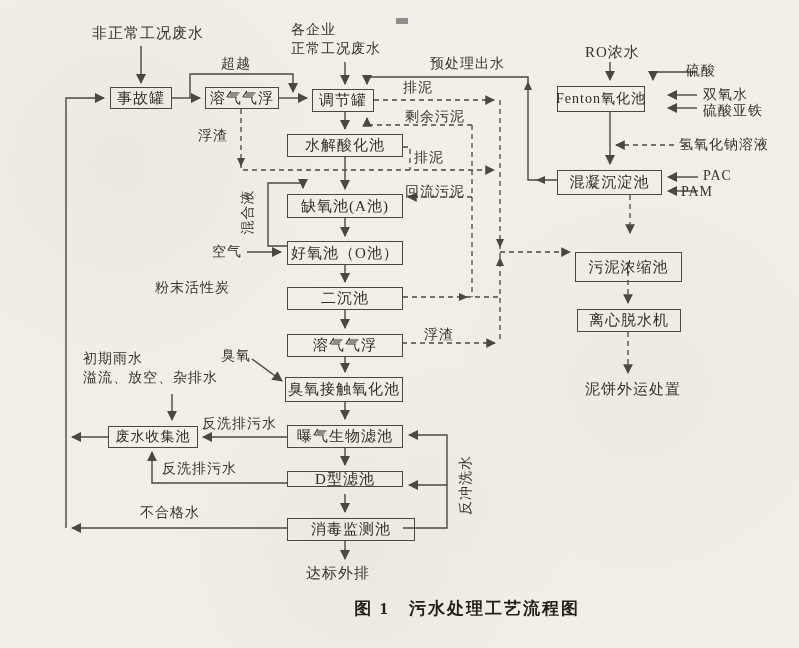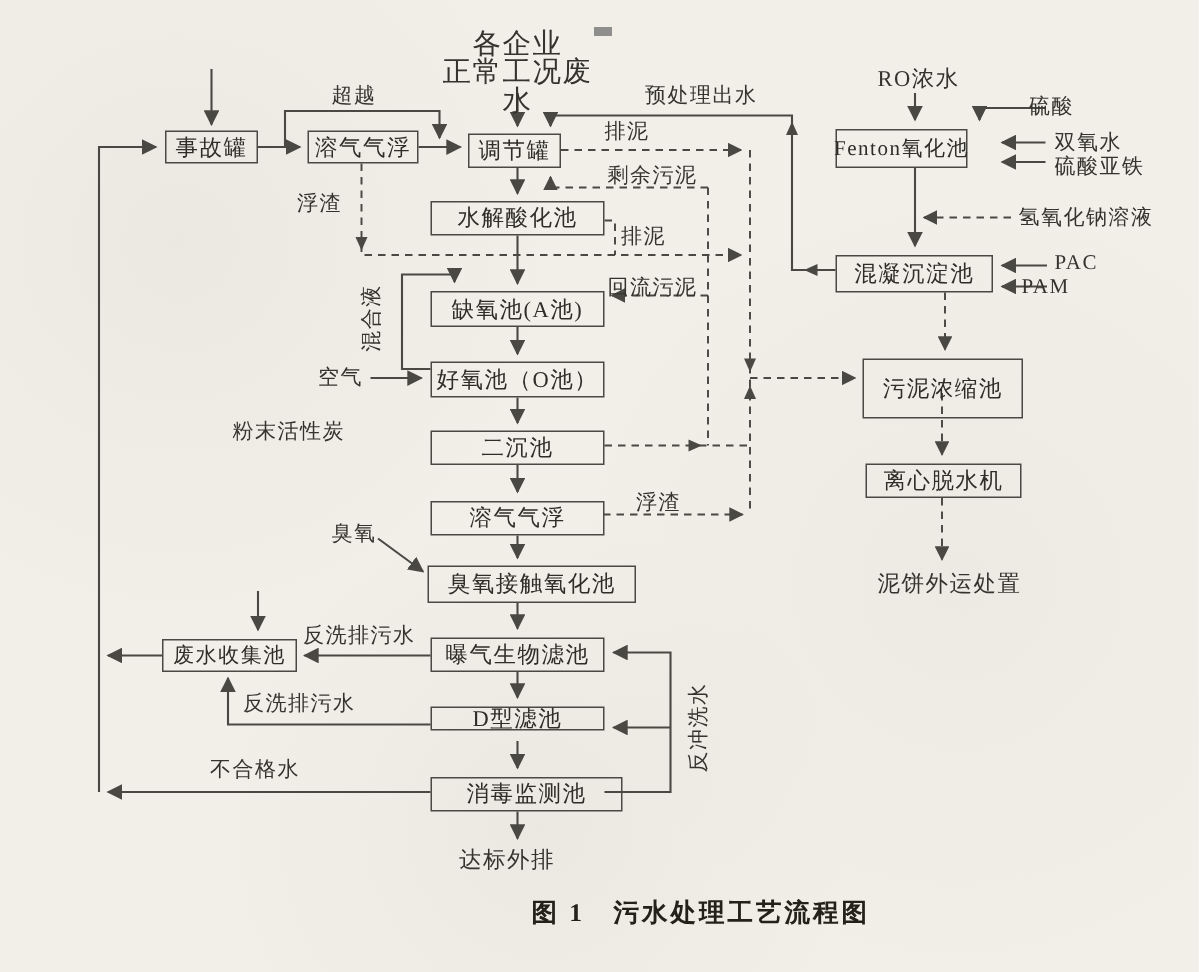--- a/index.html
+++ b/index.html
@@ -15,21 +15,21 @@
   }
   .wires{position:absolute;left:0;top:0;}
   .n{
     position:absolute;border:1.5px solid #4a4842;box-sizing:border-box;
     display:flex;align-items:center;justify-content:center;
     font-size:15px;letter-spacing:1px;white-space:nowrap;color:#2f2d28;
     background:transparent;
   }
   .t{position:absolute;white-space:nowrap;font-size:14px;letter-spacing:1px;color:#35332e;}
   .big{font-size:15px;}
-  .blk{position:absolute;text-align:center;font-size:19px;letter-spacing:1px;line-height:19px;}
+  .blk{position:absolute;font-size:14px;letter-spacing:1px;line-height:19px;}
   .rot{transform:rotate(-90deg);transform-origin:center;text-align:center;}
   .caption{
     position:absolute;left:240px;top:597px;width:340px;text-align:right;
     font-weight:bold;font-size:17px;letter-spacing:2px;color:#232118;
   }
   .artifact{position:absolute;left:396px;top:18px;width:12px;height:6px;background:#8e8e8c;}
 </style>
 </head>
 <body>
 
@@ -104,46 +104,51 @@
   </svg>
 
   <div class="n" style="left:110px;top:87px;width:62px;height:22px">事故罐</div>
   <div class="n" style="left:205px;top:87px;width:74px;height:22px">溶气气浮</div>
   <div class="n" style="left:312px;top:89px;width:62px;height:23px">调节罐</div>
   <div class="n" style="left:287px;top:134px;width:116px;height:23px">水解酸化池</div>
   <div class="n" style="left:287px;top:194px;width:116px;height:24px">缺氧池(A池)</div>
   <div class="n" style="left:287px;top:241px;width:116px;height:24px">好氧池（O池）</div>
   <div class="n" style="left:287px;top:287px;width:116px;height:23px">二沉池</div>
   <div class="n" style="left:287px;top:334px;width:116px;height:23px">溶气气浮</div>
-  <div class="n" style="left:285px;top:377px;width:139px;height:25px">臭氧接触氧化池</div>
+  <div class="n" style="left:285px;top:377px;width:118px;height:25px">臭氧接触氧化池</div>
   <div class="n" style="left:287px;top:425px;width:116px;height:23px">曝气生物滤池</div>
   <div class="n" style="left:287px;top:471px;width:116px;height:16px">D型滤池</div>
   <div class="n" style="left:287px;top:518px;width:128px;height:23px">消毒监测池</div>
   <div class="n" style="left:108px;top:426px;width:90px;height:22px;font-size:14px">废水收集池</div>
   <div class="n" style="left:557px;top:86px;width:88px;height:26px;font-size:14px">Fenton氧化池</div>
   <div class="n" style="left:557px;top:170px;width:105px;height:25px">混凝沉淀池</div>
-  <div class="n" style="left:575px;top:239px;width:107px;height:40px">污泥浓缩池</div>
+  <div class="n" style="left:575px;top:252px;width:107px;height:30px">污泥浓缩池</div>
   <div class="n" style="left:577px;top:309px;width:104px;height:23px">离心脱水机</div>
 
+  <span class="t big" style="left:92px;top:24px">非正常工况废水</span>
   <div class="blk" style="left:291px;top:20px;width:108px">
     <div>各企业</div>
     <div>正常工况废水</div>
   </div>
   <span class="t" style="left:221px;top:55px">超越</span>
   <span class="t" style="left:430px;top:55px">预处理出水</span>
   <span class="t" style="left:403px;top:79px">排泥</span>
   <span class="t" style="left:405px;top:108px">剩余污泥</span>
   <span class="t" style="left:414px;top:149px">排泥</span>
   <span class="t" style="left:405px;top:183px">回流污泥</span>
   <span class="t" style="left:198px;top:127px">浮渣</span>
   <span class="t rot" style="left:218px;top:203px;width:60px;display:inline-block">混合液</span>
   <span class="t" style="left:212px;top:243px">空气</span>
   <span class="t" style="left:155px;top:279px">粉末活性炭</span>
   <span class="t" style="left:424px;top:326px">浮渣</span>
   <span class="t" style="left:221px;top:347px">臭氧</span>
+  <div class="blk" style="left:83px;top:349px;width:178px">
+    <div>初期雨水</div>
+    <div>溢流、放空、杂排水</div>
+  </div>
   <span class="t" style="left:202px;top:415px">反洗排污水</span>
   <span class="t" style="left:162px;top:460px">反洗排污水</span>
   <span class="t" style="left:140px;top:504px">不合格水</span>
   <span class="t big" style="left:306px;top:564px">达标外排</span>
   <span class="t rot" style="left:436px;top:476px;width:60px;display:inline-block">反冲洗水</span>
   <span class="t big" style="left:585px;top:43px">RO浓水</span>
   <span class="t" style="left:686px;top:62px">硫酸</span>
   <span class="t" style="left:703px;top:86px">双氧水</span>
   <span class="t" style="left:703px;top:102px">硫酸亚铁</span>
   <span class="t" style="left:679px;top:136px">氢氧化钠溶液</span>

